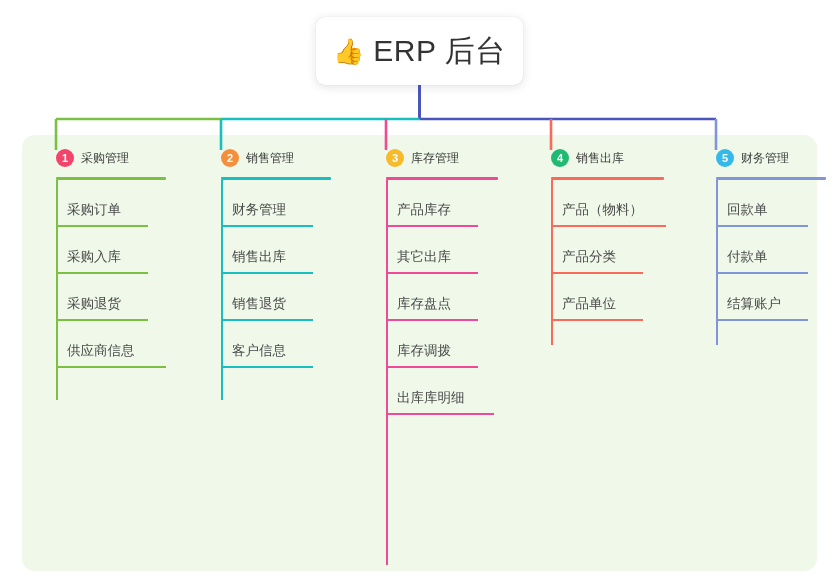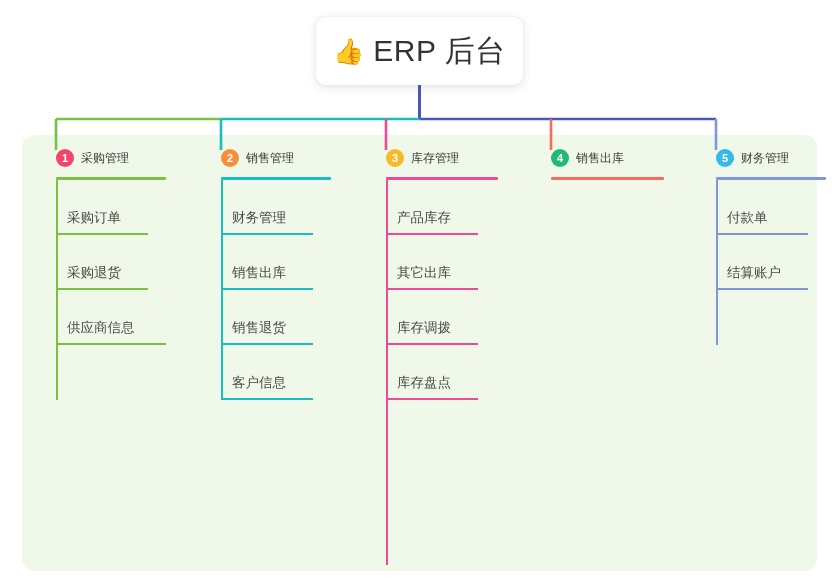--- a/index.html
+++ b/index.html
@@ -97,21 +97,21 @@
     height: 3px;
     margin-top: 6px;
     border-radius: 1px;
   }
   .leaf-area {
     position: relative;
     margin-top: 0px;
   }
   .leaf {
     position: relative;
-    height: 55px;
+    height: 47px;
   }
   .leaf-label {
     position: absolute;
     left: 29px;
     bottom: 8px;
     font-size: 13.5px;
     color: #4a4a4a;
     white-space: nowrap;
   }
   .leaf-underline {
@@ -158,20 +158,24 @@
           <span class="col-title">采购管理</span>
         </div>
         <div class="col-rule" style="background: rgb(122, 193, 67); width: 110px; margin-left: 18px;"></div>
         <div class="leaf-area">
           <div class="leaf-spine" style="background: rgb(122, 193, 67); height: 220px;"></div>
           <div class="leaf">
             <span class="leaf-label">采购订单</span>
             <div class="leaf-underline" style="background: rgb(122, 193, 67); width: 92px;"></div>
           </div>
           <div class="leaf">
+            <span class="leaf-label">采购入库</span>
+            <div class="leaf-underline" style="background: rgb(122, 193, 67); width: 92px;"></div>
+          </div>
+          <div class="leaf">
             <span class="leaf-label">采购退货</span>
             <div class="leaf-underline" style="background: rgb(122, 193, 67); width: 92px;"></div>
           </div>
           <div class="leaf">
             <span class="leaf-label">供应商信息</span>
             <div class="leaf-underline" style="background: rgb(122, 193, 67); width: 110px;"></div>
           </div>
         </div>
       </div>
       <div class="column" style="left: 203px; width: 155px;">
@@ -210,45 +214,68 @@
           <div class="leaf-spine" style="background: rgb(239, 74, 151); height: 385px;"></div>
           <div class="leaf">
             <span class="leaf-label">产品库存</span>
             <div class="leaf-underline" style="background: rgb(239, 74, 151); width: 92px;"></div>
           </div>
           <div class="leaf">
             <span class="leaf-label">其它出库</span>
             <div class="leaf-underline" style="background: rgb(239, 74, 151); width: 92px;"></div>
           </div>
           <div class="leaf">
+            <span class="leaf-label">库存盘点</span>
+            <div class="leaf-underline" style="background: rgb(239, 74, 151); width: 92px;"></div>
+          </div>
+          <div class="leaf">
             <span class="leaf-label">库存调拨</span>
             <div class="leaf-underline" style="background: rgb(239, 74, 151); width: 92px;"></div>
           </div>
           <div class="leaf">
-            <span class="leaf-label">库存盘点</span>
-            <div class="leaf-underline" style="background: rgb(239, 74, 151); width: 92px;"></div>
+            <span class="leaf-label">出库库明细</span>
+            <div class="leaf-underline" style="background: rgb(239, 74, 151); width: 108px;"></div>
           </div>
         </div>
       </div>
       <div class="column" style="left: 533px; width: 165px;">
         <div class="col-header">
           <span class="badge" style="background: rgb(33, 186, 114);">4</span>
           <span class="col-title">销售出库</span>
         </div>
         <div class="col-rule" style="background: rgb(250, 106, 90); width: 113px; margin-left: 18px;"></div>
+        <div class="leaf-area">
+          <div class="leaf-spine" style="background: rgb(250, 106, 90); height: 165px;"></div>
+          <div class="leaf">
+            <span class="leaf-label">产品（物料）</span>
+            <div class="leaf-underline" style="background: rgb(250, 106, 90); width: 115px;"></div>
+          </div>
+          <div class="leaf">
+            <span class="leaf-label">产品分类</span>
+            <div class="leaf-underline" style="background: rgb(250, 106, 90); width: 92px;"></div>
+          </div>
+          <div class="leaf">
+            <span class="leaf-label">产品单位</span>
+            <div class="leaf-underline" style="background: rgb(250, 106, 90); width: 92px;"></div>
+          </div>
+        </div>
       </div>
       <div class="column" style="left: 698px; width: 120px;">
         <div class="col-header">
           <span class="badge" style="background: rgb(53, 184, 234);">5</span>
           <span class="col-title">财务管理</span>
         </div>
         <div class="col-rule" style="background: rgb(128, 150, 216); width: 110px; margin-left: 18px;"></div>
         <div class="leaf-area">
           <div class="leaf-spine" style="background: rgb(128, 150, 216); height: 165px;"></div>
           <div class="leaf">
+            <span class="leaf-label">回款单</span>
+            <div class="leaf-underline" style="background: rgb(128, 150, 216); width: 92px;"></div>
+          </div>
+          <div class="leaf">
             <span class="leaf-label">付款单</span>
             <div class="leaf-underline" style="background: rgb(128, 150, 216); width: 92px;"></div>
           </div>
           <div class="leaf">
             <span class="leaf-label">结算账户</span>
             <div class="leaf-underline" style="background: rgb(128, 150, 216); width: 92px;"></div>
           </div>
         </div>
       </div>
     </div>

